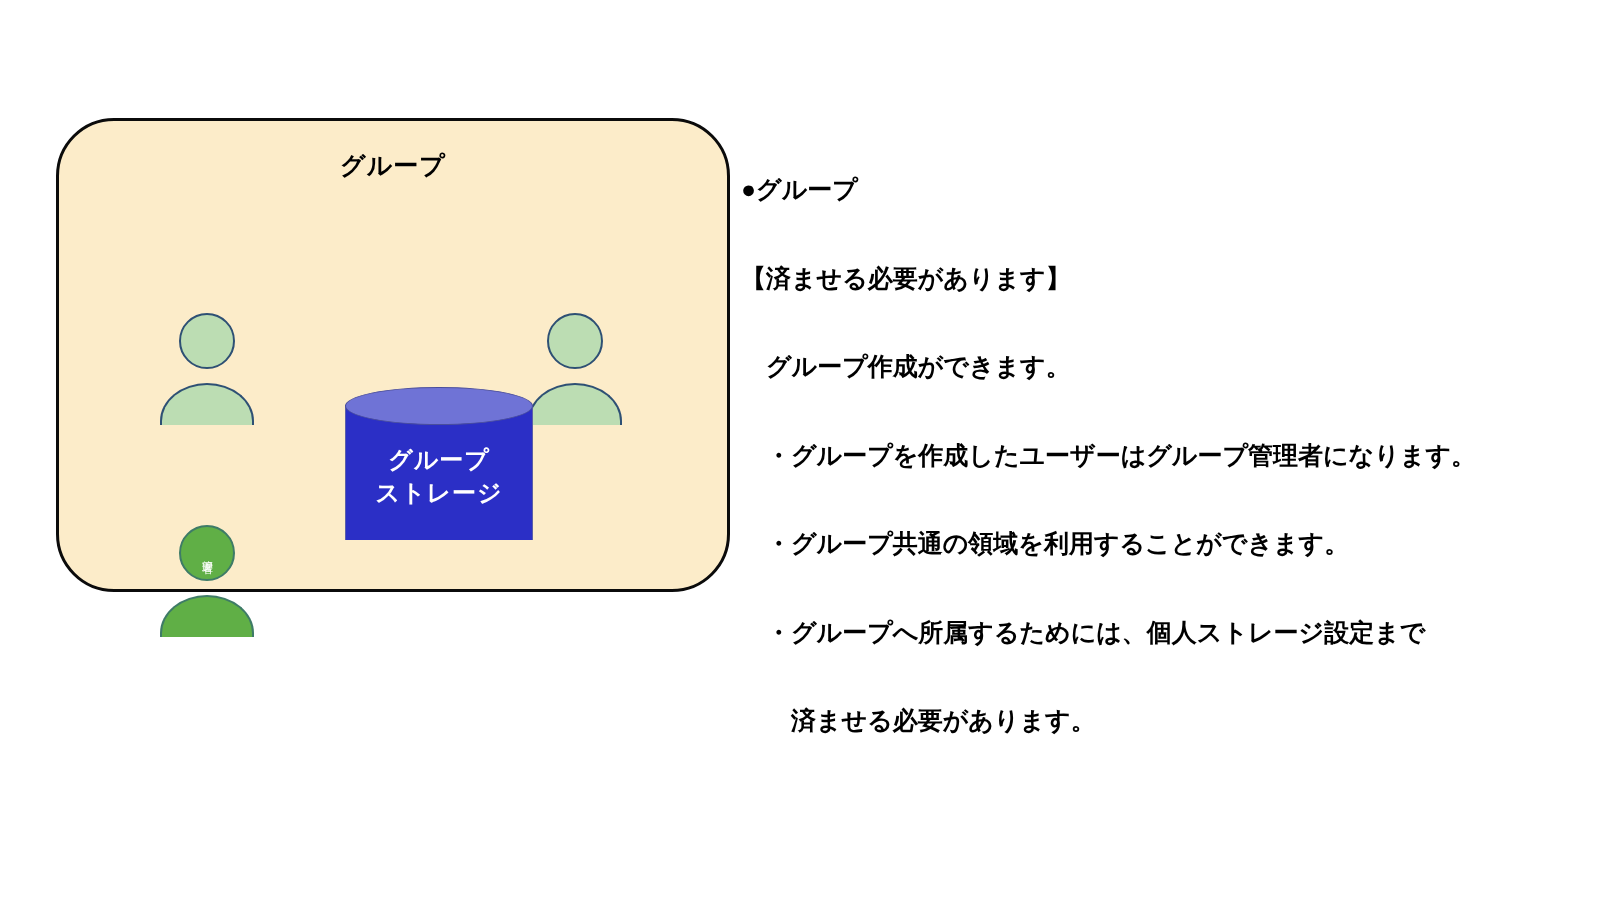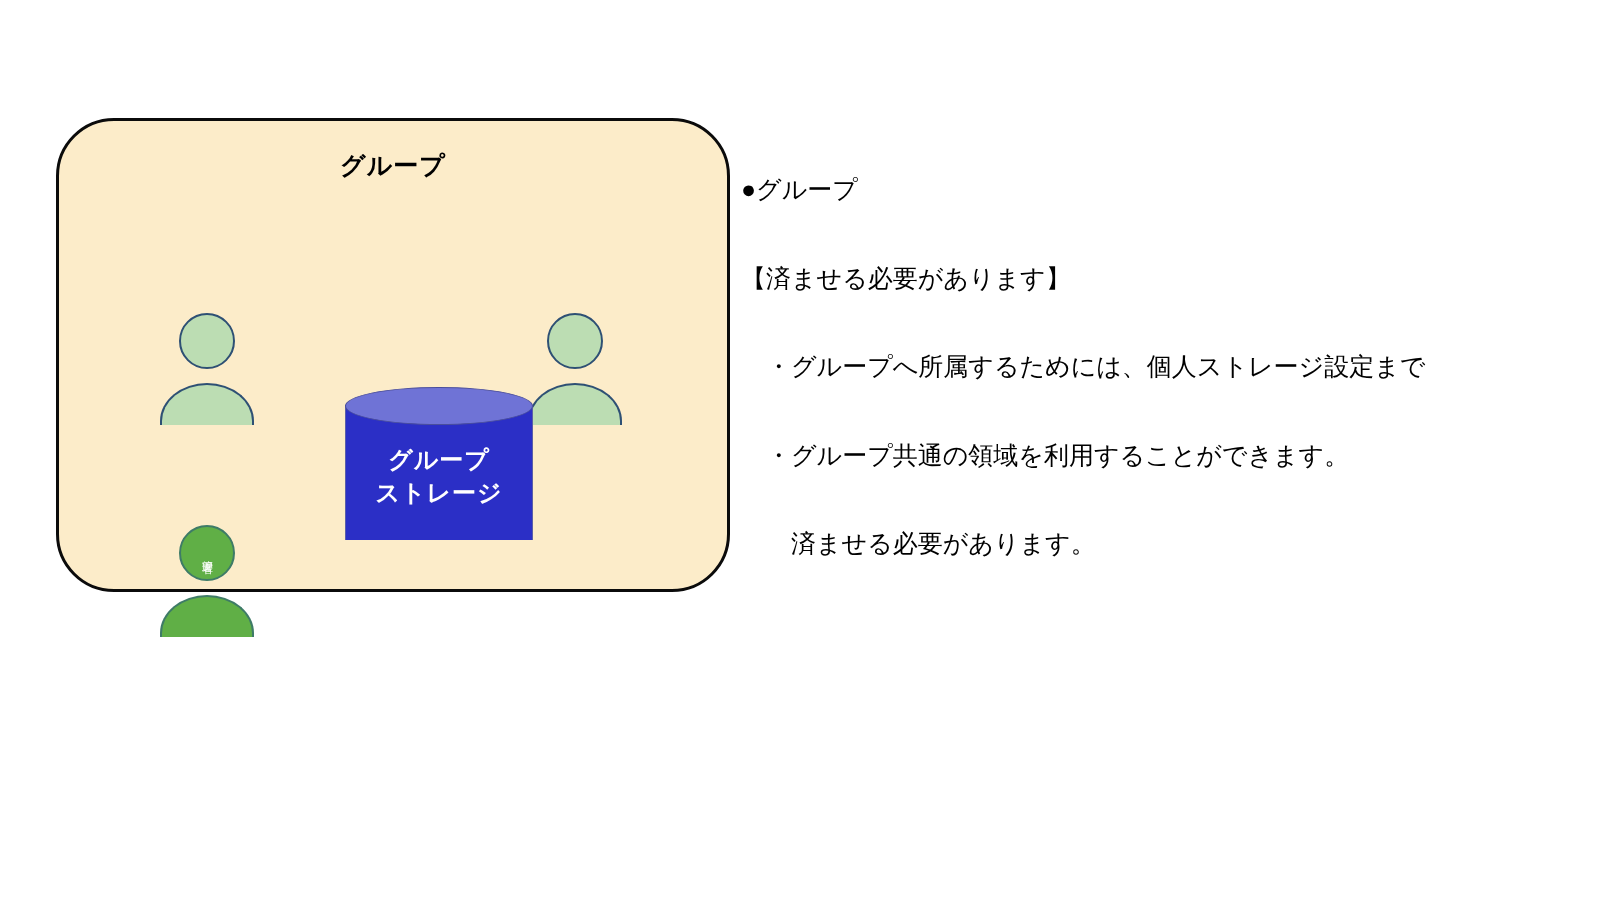--- a/index.html
+++ b/index.html
@@ -156,21 +156,21 @@
     position: absolute;
     left: 741px;
     top: 116px;
     width: 830px;
     font-family: "Liberation Serif", "DejaVu Serif", serif;
     font-size: 25px;
     line-height: 29.5px;
     color: #000000;
     white-space: pre;
   }
-  #notes .ln { display: block; }
+  #notes .ln { display: block; font-weight: bold; }
 </style>
 </head>
 <body>
 
 <div id="group-container">
 
   <div id="group-title">グループ</div>
 
   <div class="person" id="person-left">
     <div class="head"></div>
@@ -197,19 +197,21 @@
       <span>グループ</span><br>
       <span>ストレージ</span>
     </div>
   </div>
 
 </div>
 
 <div id="notes">
   <span class="ln">●グループ</span>
   <span class="ln">【済ませる必要があります】</span>
+  <span class="ln">　グループ作成ができます。</span>
+  <span class="ln">　・グループを作成したユーザーはグループ管理者になります。</span>
+  <span class="ln">　・グループ共通の領域を利用することができます。</span>
   <span class="ln">　・グループへ所属するためには、個人ストレージ設定まで</span>
-  <span class="ln">　・グループ共通の領域を利用することができます。</span>
   <span class="ln">　　済ませる必要があります。</span>
   
   
   
 </div>
 
 </body></html>

